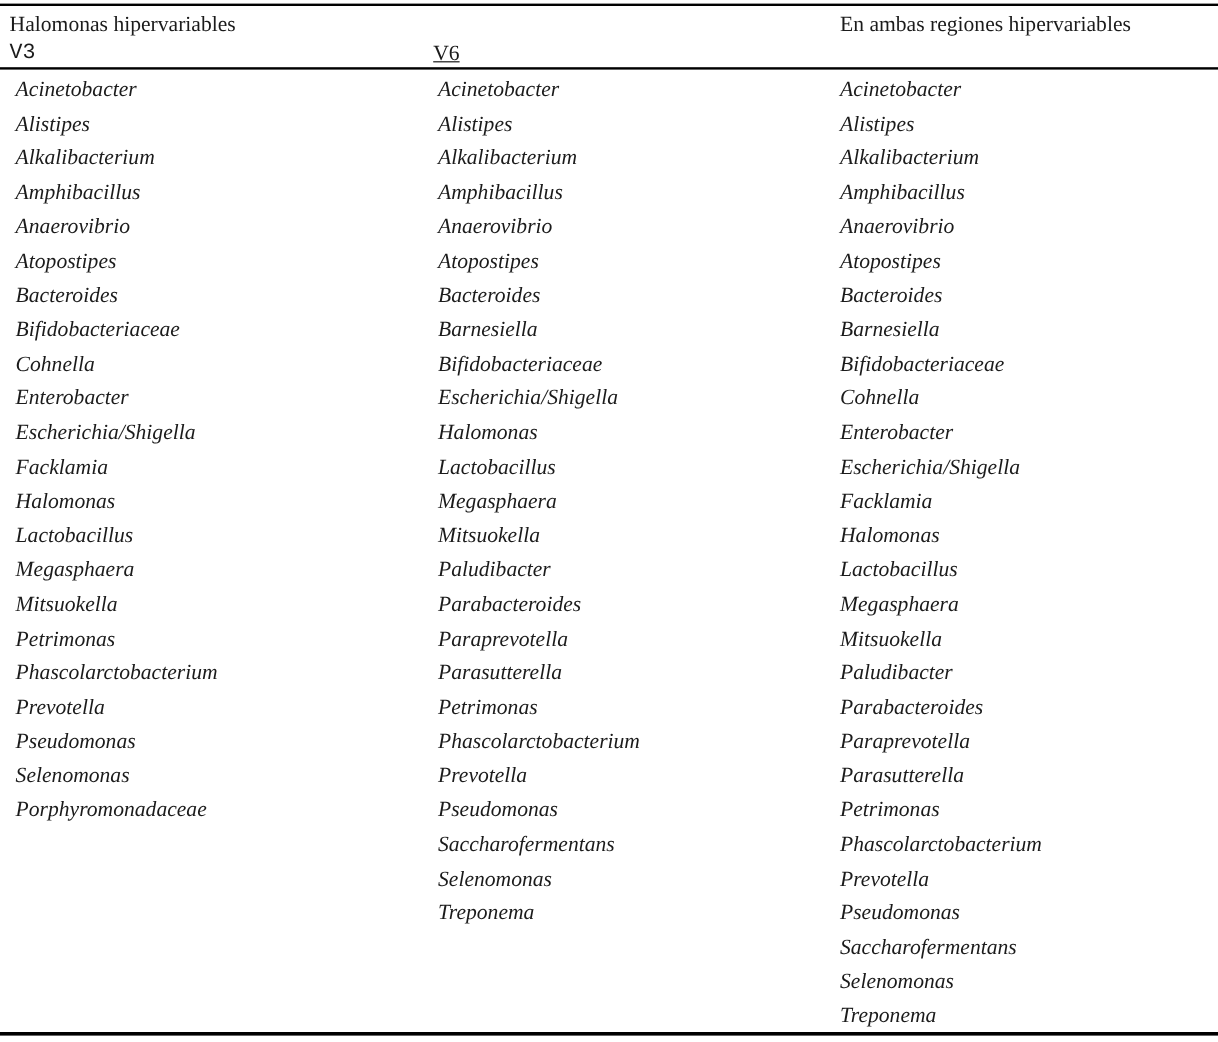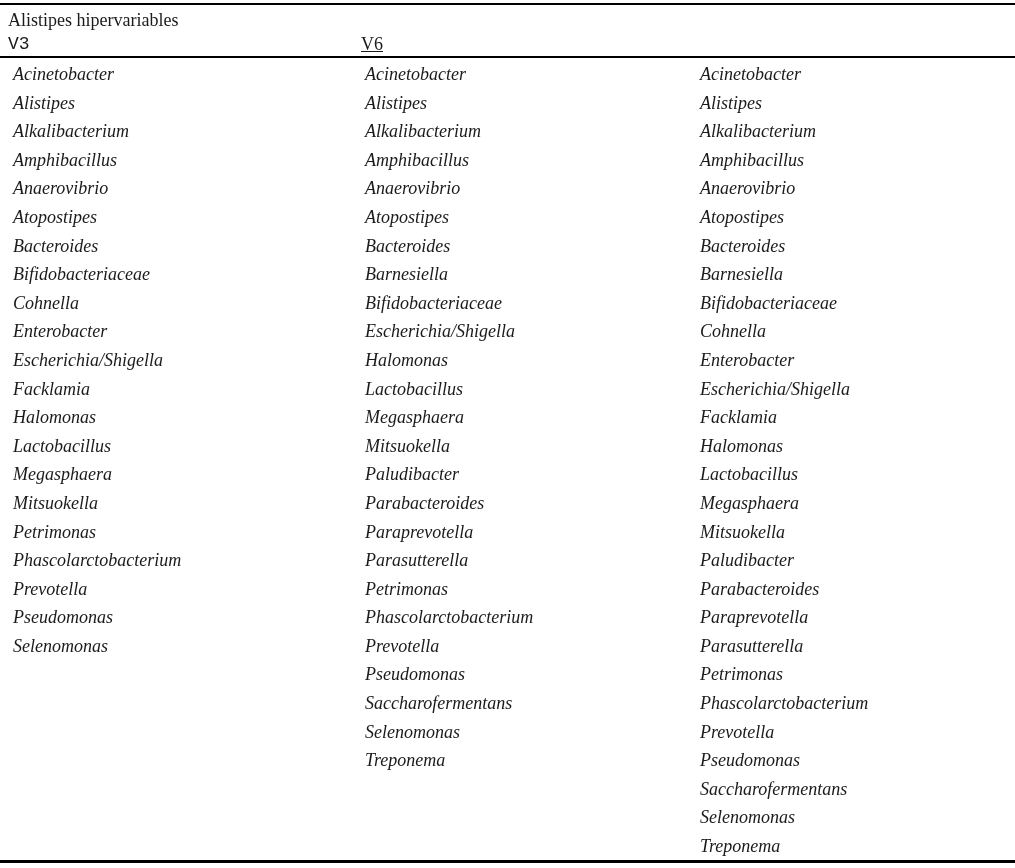--- a/index.html
+++ b/index.html
@@ -52,22 +52,23 @@
     white-space: nowrap;
   }
 </style>
 </head>
 <body>
 
 <div class="page">
 
   <div class="rule rule-top"></div>
 
-  <div class="hdr hdr-group">Alistipes hipervariables</div>
+  <div class="hdr hdr-group">Halomonas hipervariables</div>
 
+  <div class="hdr hdr-both">En ambas regiones hipervariables</div>
 
   <div class="hdr hdr-v3">V3</div>
 
   <div class="hdr hdr-v6">V6</div>
 
   <div class="rule rule-mid"></div>
 
   <div class="col col-v3">
       <div class="cell">Acinetobacter</div>
       <div class="cell">Alistipes</div>
@@ -83,20 +84,21 @@
       <div class="cell">Facklamia</div>
       <div class="cell">Halomonas</div>
       <div class="cell">Lactobacillus</div>
       <div class="cell">Megasphaera</div>
       <div class="cell">Mitsuokella</div>
       <div class="cell">Petrimonas</div>
       <div class="cell">Phascolarctobacterium</div>
       <div class="cell">Prevotella</div>
       <div class="cell">Pseudomonas</div>
       <div class="cell">Selenomonas</div>
+      <div class="cell">Porphyromonadaceae</div>
     </div>
 
   <div class="col col-v6">
       <div class="cell">Acinetobacter</div>
       <div class="cell">Alistipes</div>
       <div class="cell">Alkalibacterium</div>
       <div class="cell">Amphibacillus</div>
       <div class="cell">Anaerovibrio</div>
       <div class="cell">Atopostipes</div>
       <div class="cell">Bacteroides</div>

